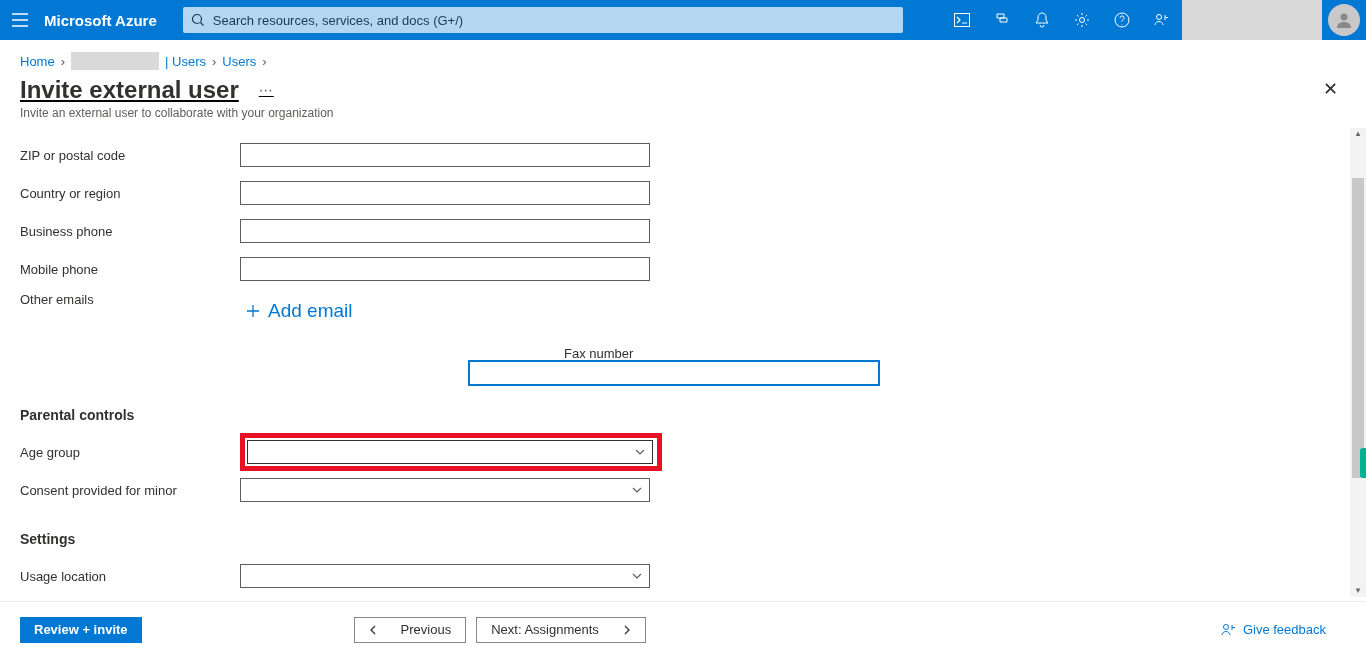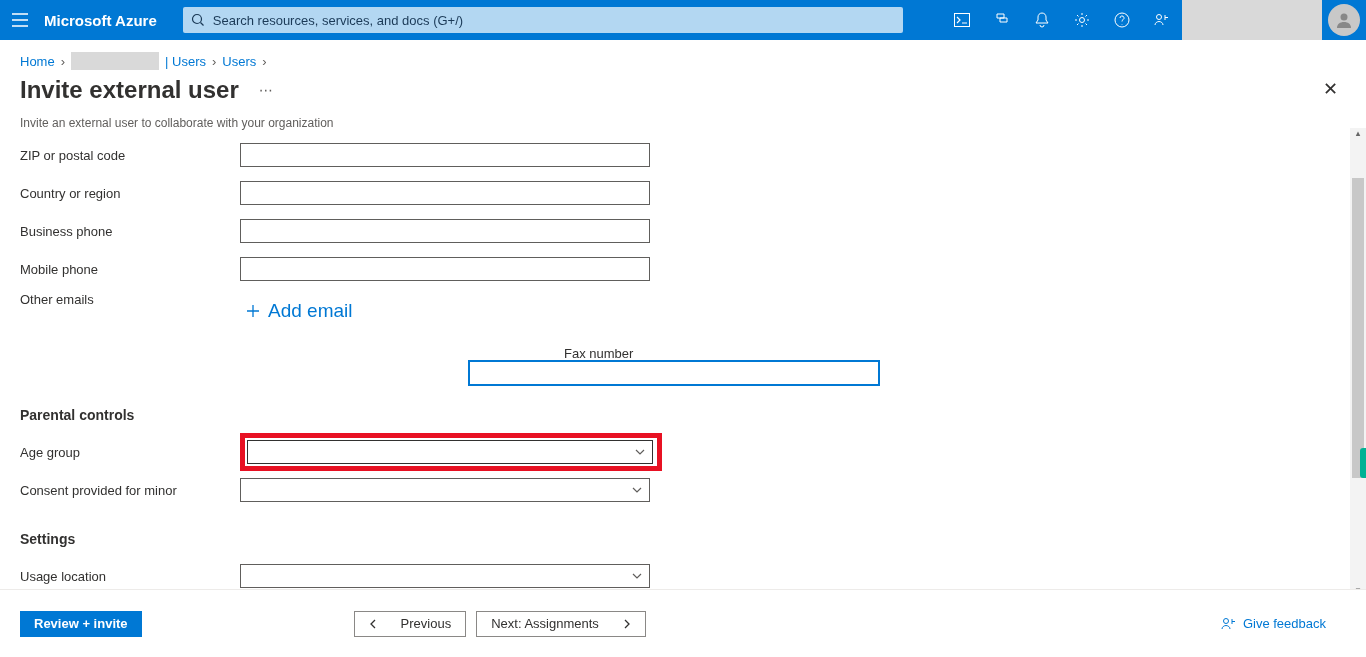--- a/index.html
+++ b/index.html
@@ -20,23 +20,23 @@
 .avatar { width: 32px; height: 32px; border-radius: 50%; background: #c8c8c8; display: flex; align-items: center; justify-content: center; margin: 0 6px; }
 
 
 .breadcrumb { display: flex; align-items: center; padding: 12px 20px 0 20px; font-size: 13px; color: #323130; }
 .crumb-link { color: #0078d4; cursor: pointer; }
 .crumb-sep { margin: 0 6px; color: #605e5c; }
 .crumb-redact { width: 88px; height: 18px; background: #d9d9d9; display: inline-block; }
 
 
 .page-header { padding: 6px 20px 0 20px; position: relative; }
-.page-title-row { display: flex; align-items: center; gap: 20px; }
+.page-title-row { display: flex; align-items: center; gap: 20px; text-decoration: underline; }
 .page-title { font-size: 24px; font-weight: 600; color: #323130; }
-.page-sub { font-size: 12px; color: #605e5c; margin-top: 12px; }
+.page-sub { font-size: 12px; color: #605e5c; margin-top: 2px; }
 .close-btn { position: absolute; right: 28px; top: 8px; cursor: pointer; font-size: 18px; color: #323130; }
 .more-btn { cursor: pointer; color: #605e5c; font-size: 14px; letter-spacing: 1px; }
 
 
 .content-outer { position: absolute; top: 128px; left: 0; right: 0; bottom: 60px; }
 .content { position: absolute; inset: 0; overflow-y: auto; padding: 8px 20px 20px 20px; }
 .content::-webkit-scrollbar { width: 16px; }
 .content::-webkit-scrollbar-track { background: #f3f3f3; }
 .content::-webkit-scrollbar-thumb { background: #c8c8c8; }
 .scrollbar-fake { position: absolute; right: 0; top: 0; bottom: 0; width: 16px; background: #f3f3f3; }
@@ -51,21 +51,21 @@
 .form-input { width: 410px; height: 24px; border: 1px solid #605e5c; padding: 0 6px; font-size: 13px; }
 .form-input.focused { border: 1px solid #0078d4; outline: 1px solid #0078d4; }
 .form-select { width: 410px; height: 24px; border: 1px solid #605e5c; padding: 0 6px; font-size: 13px; background: #fff; position: relative; display: flex; align-items: center; justify-content: flex-end; cursor: pointer; }
 .chev-down { width: 12px; height: 12px; }
 .section-title { font-size: 14px; font-weight: 600; color: #323130; margin-top: 22px; margin-bottom: 10px; }
 .add-email { display: flex; align-items: center; gap: 8px; color: #0078d4; font-size: 19px; cursor: pointer; margin-left: 6px; }
 .highlight-box { border: 5px solid #e81123; padding: 2px; width: 422px; display: inline-block; }
 .highlight-box .form-select { width: 406px; border: 1px solid #323130; }
 
 
-.footer { position: absolute; bottom: 0; left: 0; right: 0; height: 68px; border-top: 1px solid #edebe9; display: flex; align-items: center; padding: 0 20px; background: #fff; }
+.footer { position: absolute; bottom: 0; left: 0; right: 0; height: 56px; border-top: 1px solid #edebe9; display: flex; align-items: center; padding: 0 20px; background: #fff; }
 .btn-primary { background: #0078d4; color: #fff; border: none; height: 26px; padding: 0 14px; font-size: 13px; font-weight: 600; cursor: pointer; }
 .btn-secondary { background: #fff; color: #323130; border: 1px solid #8a8886; height: 26px; padding: 0 14px; font-size: 13px; cursor: pointer; display: flex; align-items: center; gap: 22px; }
 .footer-gap { width: 200px; }
 .footer-nav { display: flex; gap: 10px; margin-left: 12px; }
 .feedback { margin-left: auto; display: flex; align-items: center; gap: 6px; color: #0078d4; font-size: 13px; cursor: pointer; margin-right: 20px; }
 
 svg { display: block; }
 </style>
 </head>
 <body>

